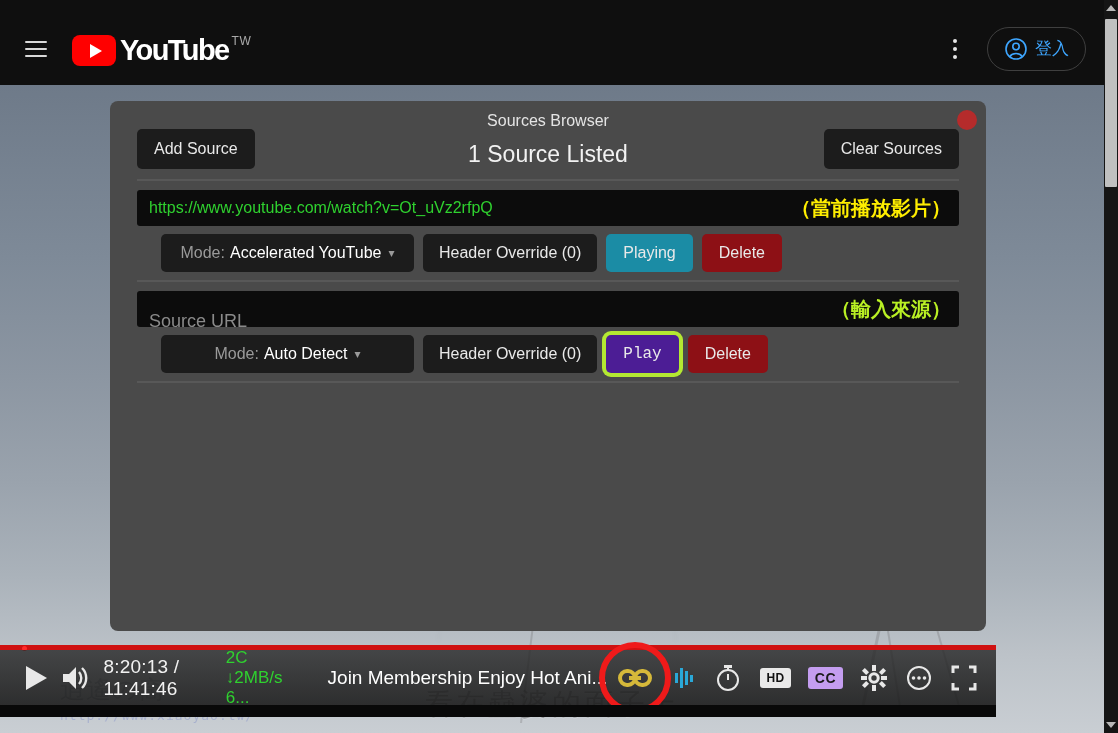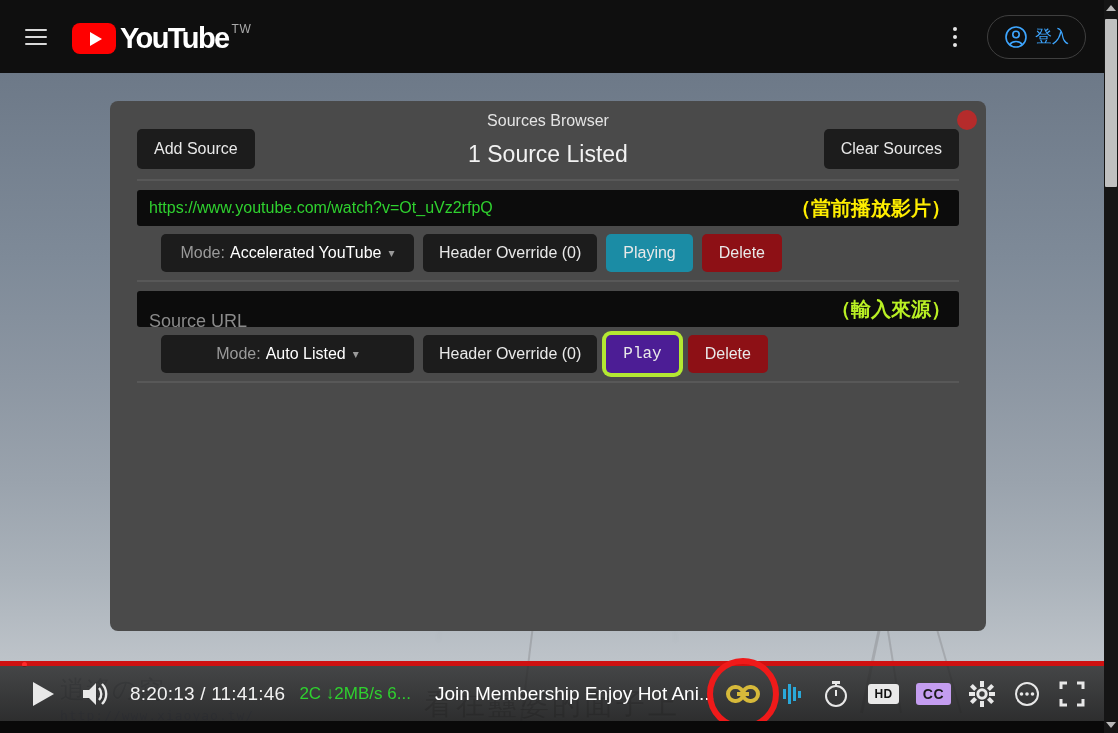--- a/index.html
+++ b/index.html
@@ -6,21 +6,21 @@
   html, body {
     width: 1118px; height: 733px;
     background: #0f0f0f;
     font-family: "Liberation Sans", sans-serif;
     overflow: hidden;
   }
   #root { position: relative; width: 1118px; height: 733px; overflow: hidden; }
 
   
   .yt-header {
-    position: absolute; left: 0; top: 0; width: 1104px; height: 73px;
+    position: absolute; left: 0; top: 12px; width: 1104px; height: 73px;
     background: #0f0f0f; display: flex; align-items: center; z-index: 40;
   }
   .hamburger { width: 40px; height: 40px; margin-left: 16px; display: flex;
     flex-direction: column; justify-content: center; align-items: center; gap: 5px; cursor: pointer; }
   .hamburger span { display: block; width: 22px; height: 2px; background: #d9d9d9; border-radius: 1px; }
 
   .yt-logo { display: flex; align-items: flex-start; margin-left: 16px; cursor: pointer; }
   .yt-play-badge { width: 44px; height: 31px; background: #ff0000; border-radius: 8px;
     display: flex; align-items: center; justify-content: center; margin-top: 4px; }
   .yt-play-badge .tri { width: 0; height: 0; border-left: 12px solid #fff;
@@ -117,21 +117,21 @@
     font-size: 16px; padding: 0 16px; display: flex; align-items: center; cursor: pointer; border: none;
     font-family: "Liberation Sans", sans-serif; }
   .state-btn { height: 38px; border-radius: 5px; color: #e9e9e9; font-size: 16px;
     padding: 0 17px; display: flex; align-items: center; cursor: pointer; border: none;
     font-family: "Liberation Sans", sans-serif; }
   .state-playing { background: #1b8ca5; }
   .state-play { background: #4c1d95; box-shadow: 0 0 0 4px #b4e832; border-radius: 5px; font-family: Liberation Mono, monospace; }
   .state-delete { background: #8d1015; }
 
   
-  .player-bar { position: absolute; left: 0; bottom: 0; width: 1104px; height: 72px; z-index: 30; }
+  .player-bar { position: absolute; left: 0; bottom: 16px; width: 996px; height: 72px; z-index: 30; }
   .progress { position: absolute; left: 0; top: 0; width: 100%; height: 5px; background: #cf1111; }
   .progress .knob { position: absolute; left: 22px; top: 1px; width: 5px; height: 5px;
     background: #ff2a2a; border-radius: 50%; }
   .bar-inner { position: absolute; left: 0; top: 5px; width: 100%; height: 55px;
     background: linear-gradient(180deg, rgba(38,38,38,0.80), rgba(24,24,24,0.88));
     display: flex; align-items: center; }
   .bar-black { position: absolute; left: 0; bottom: 0; width: 100%; height: 12px; background: #090909; }
   .pb-btn { display: flex; align-items: center; justify-content: center; cursor: pointer; }
   .time-text { color: #f2f2f2; font-size: 19px; margin-left: 14px; letter-spacing: 0.2px; }
   .stats-text { color: #2fd12f; font-size: 17px; margin-left: 14px; }
@@ -212,21 +212,21 @@
       <div class="divider"></div>
 
       <div class="src-row">
         <div class="url-bar">
           <span class="url-placeholder">Source URL</span>
           <span class="annot-cn annot-green">（輸入來源）</span>
         </div>
         <div class="ctl-row">
           <div class="mode-sel">
             <span class="mode-key">Mode:</span>
-            <span class="mode-val">Auto Listed</span>
+            <span class="mode-val">Auto Detect</span>
             <span class="mode-chev">▾</span>
           </div>
           <button class="hdr-btn">Header Override (0)</button>
           <button class="state-btn state-play">Play</button>
           <button class="state-btn state-delete">Delete</button>
         </div>
       </div>
 
       <div class="divider"></div>
     </div>

